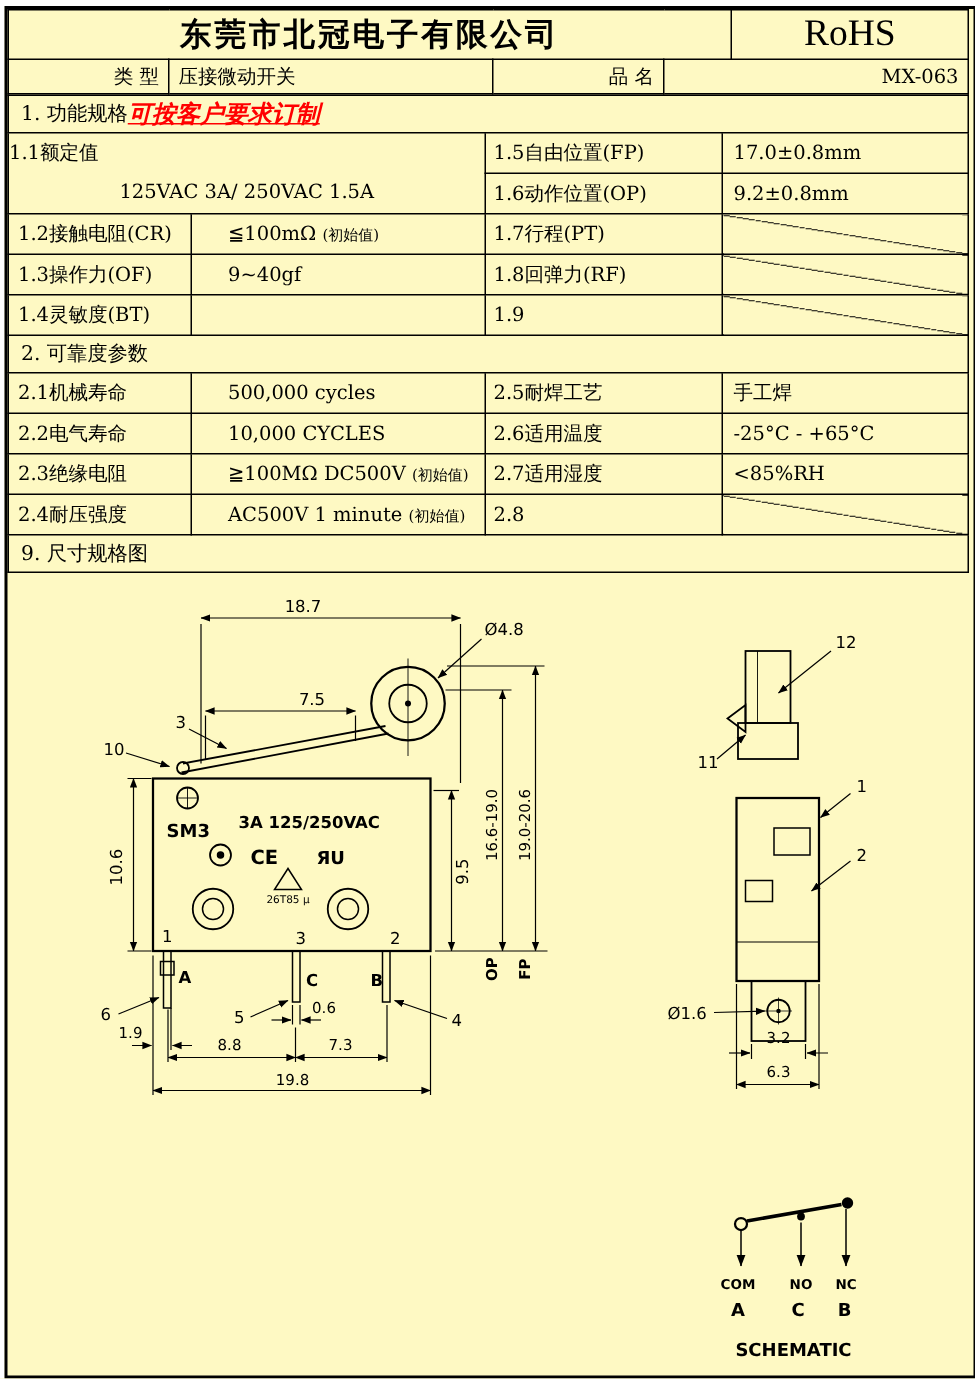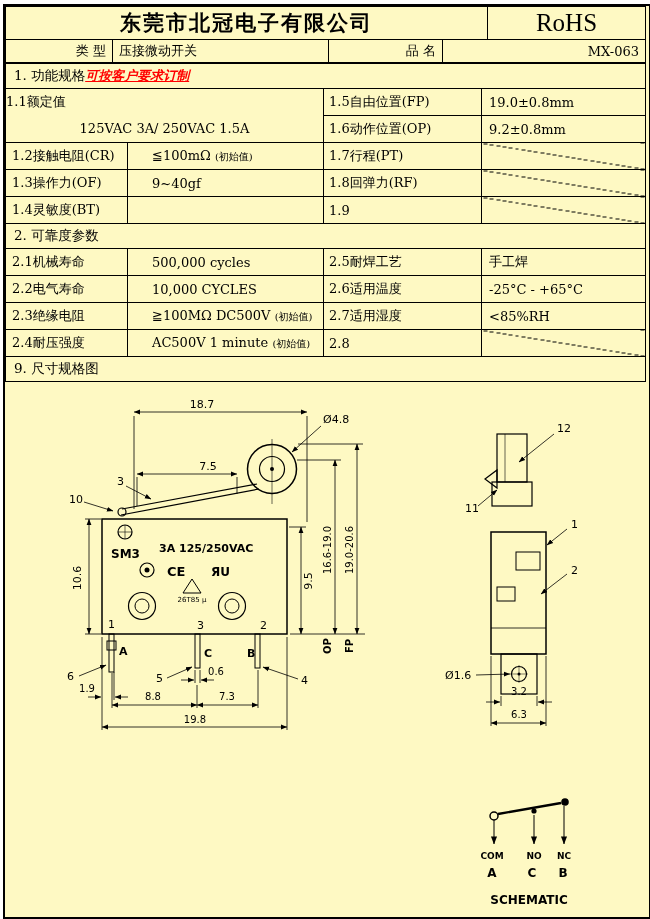--- a/index.html
+++ b/index.html
@@ -12,21 +12,21 @@
      white-space:nowrap;overflow:hidden}
   tr.h-title td{height:32px}
   .company{text-align:center;font-size:21px;font-weight:bold;letter-spacing:2px}
   .rohs{text-align:center;font-size:25px;font-weight:normal;
         font-family:"Liberation Serif","DejaVu Serif",serif}
   tr.h-sub td{height:22px}
   .c{text-align:right}
   tr.h-sec td{height:24px;font-size:13.5px;padding-left:8px}
   .secrow{display:flex;align-items:center}
   .note-red{color:#ff0000;font-style:italic;font-weight:bold;
-            text-decoration:underline;font-size:13px}
+            text-decoration:underline;font-size:16px}
   .lab1{}
   .lab3{padding-left:5px}
   .val2{padding-left:24px}
   .val4{padding-left:7px}
   .note{font-size:10px}
   .diag{background:linear-gradient(to top right,transparent 49.4%,#000 49.4%,#000 50.6%,transparent 50.6%)}
   .rated{position:relative;vertical-align:top}
   .rlab{position:absolute;top:4px;left:0}
   .rval{text-align:center;margin-top:32px}
   .drawing{position:relative;width:640px;height:545px}
@@ -81,21 +81,21 @@
           <span class="note-red">可按客户要求订制</span>
         </div>
       </td>
     </tr>
     <tr>
       <td colspan="2" rowspan="2" class="rated">
         <span class="rlab">1.1额定值</span>
         <div class="rval">125VAC 3A/ 250VAC 1.5A</div>
       </td>
       <td class="lab3">1.5自由位置(FP)</td>
-      <td class="val4">19.0±0.8mm</td>
+      <td class="val4">17.0±0.8mm</td>
     </tr>
     <tr>
       <td class="lab3">1.6动作位置(OP)</td>
       <td class="val4">9.2±0.8mm</td>
     </tr>
     <tr>
       <td class="lab1">1.2接触电阻(CR)</td>
       <td class="val2">
         <span>≦100mΩ</span>
         <span class="note">(初始值)</span>

